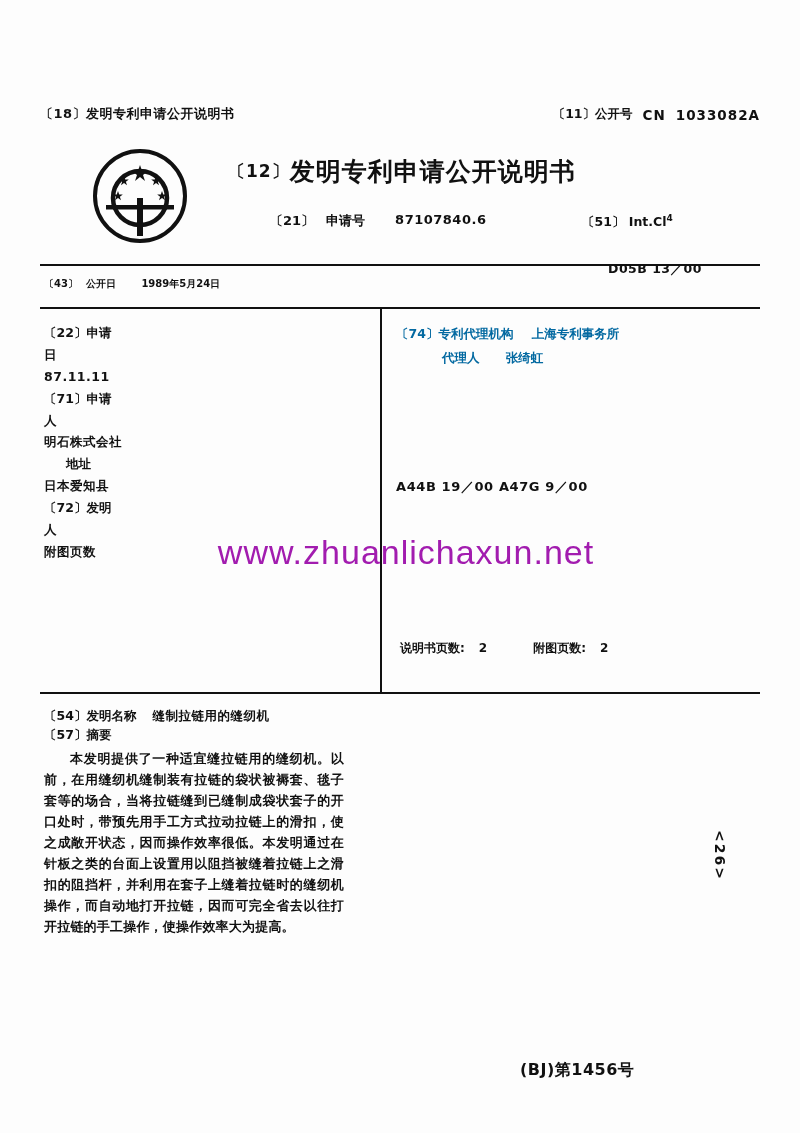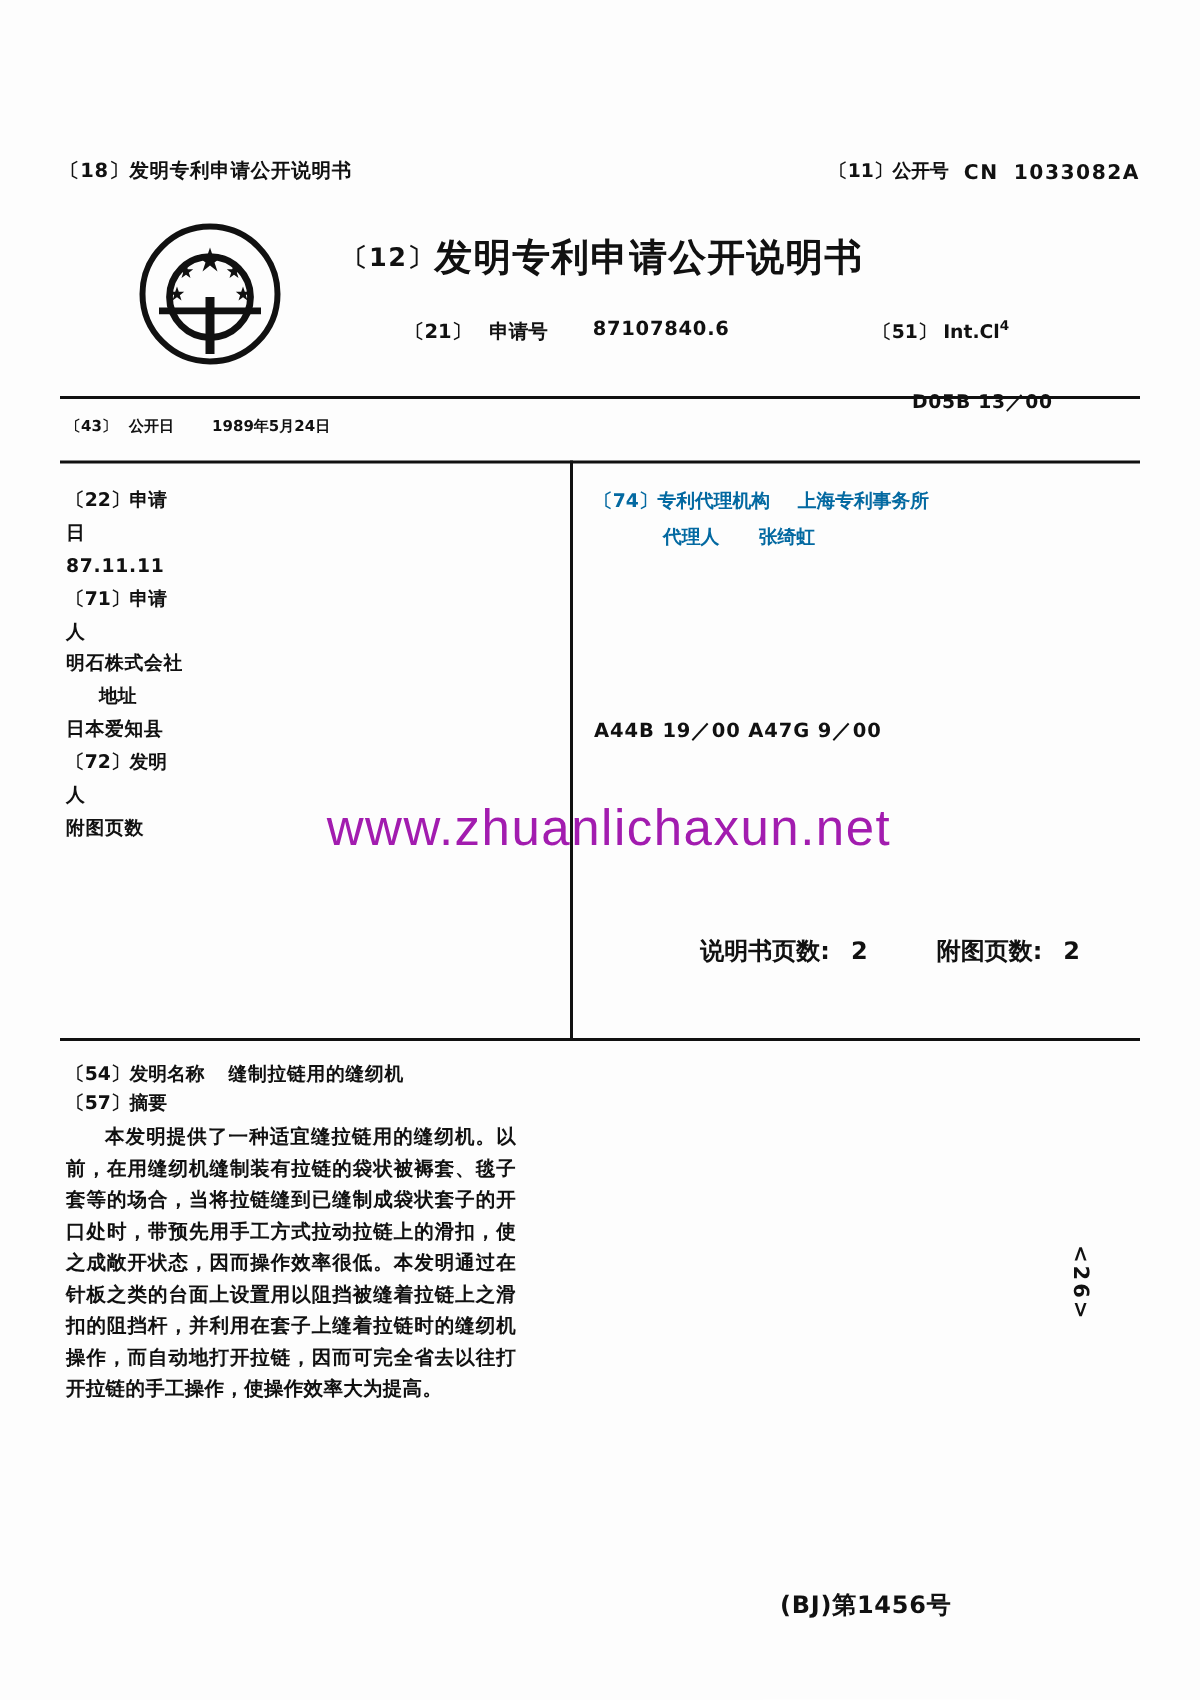--- a/index.html
+++ b/index.html
@@ -139,26 +139,25 @@
     font-size: 34px;
     color: #a21caf;
     letter-spacing: 1px;
     font-family: "Liberation Sans", sans-serif;
     user-select: none;
   }
 
   
   .counts {
     position: absolute;
-    left: 400px; top: 624px;
+    left: 400px; top: 640px;
     width: 320px;
     display: flex;
-    font-size: 16px;
-    font-weight: bold;
-    justify-content: flex-end;
+    font-size: 12px;
+    font-weight: bold;
   }
   .counts .c1 { margin-right: 46px; }
   .counts .num { margin-left: 14px; }
 
   
   .invtitle {
     position: absolute;
     left: 44px; top: 708px;
     font-size: 12.5px;
     font-weight: bold;

